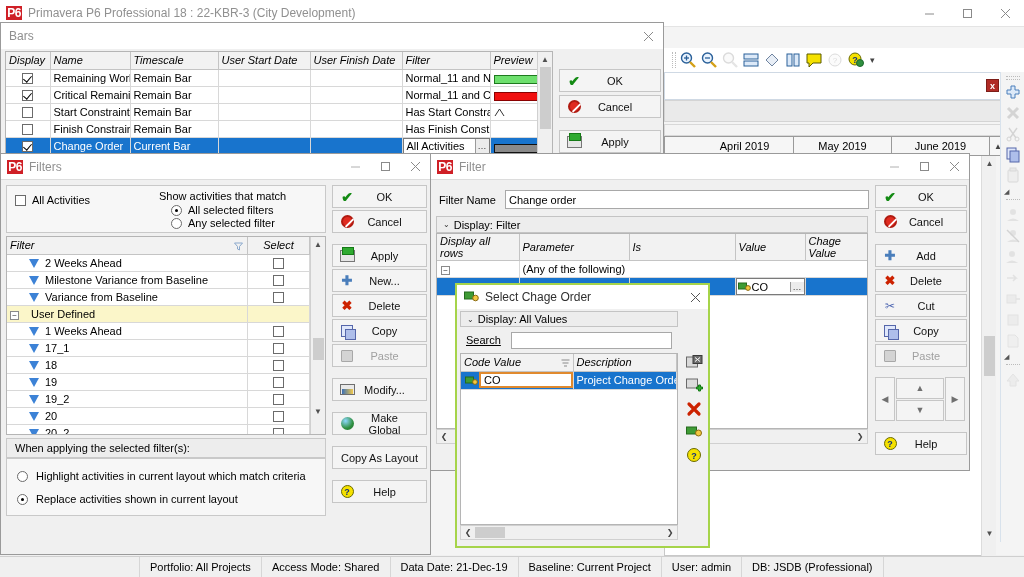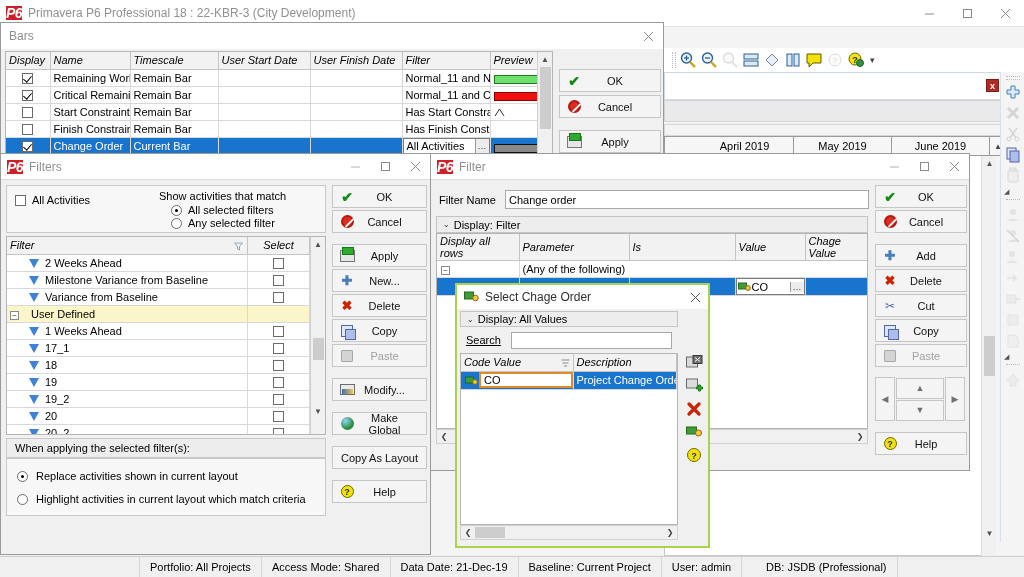--- a/index.html
+++ b/index.html
@@ -10,22 +10,22 @@
     font-size:11px; color:#000; background:#fff;
     -webkit-font-smoothing:none;
   }
   .root { position:relative; width:1024px; height:577px; background:#f0f0f0; }
 
   
   .win { position:absolute; background:#f0f0f0; border:1px solid #9a9a9a; }
   .titlebar { height:26px; background:#ffffff; display:flex; align-items:center;
               padding-left:6px; border-bottom:1px solid #dcdcdc; }
   .titlebar .tb-title { color:#909090; font-size:12px; margin-left:6px; white-space:nowrap; }
-  .p6logo { width:16px; height:14px; background:#cf1f26; color:#fff; font-size:14px;
-            font-weight:bold; line-height:14px; text-align:center; letter-spacing:-0.5px;font-style:italic; }
+  .p6logo { width:16px; height:14px; background:#cf1f26; color:#fff; font-size:12px;
+            font-weight:bold; line-height:14px; text-align:center; letter-spacing:-0.5px; }
   .wbtns { margin-left:auto; display:flex; height:100%; }
   .wbtn { width:30px; height:100%; display:flex; align-items:center; justify-content:center;
           color:#9a9a9a; font-size:12px; }
   .wbtn.big { width:38px; }
   .wbtn svg { display:block; }
 
   
   .tbl { border-collapse:collapse; width:100%; table-layout:fixed; }
   .tbl th { background:#f2f2f2; border:1px solid #c4c4c4; border-top:none; border-left:none;
             font-weight:normal; text-align:left; padding:1px 3px; height:17px; font-size:11px;font-style:italic; }
@@ -546,26 +546,26 @@
         <div class="sthumb" style="height:22px;margin-top:86px;"></div>
         <div class="sbtn" style="margin-top:44px;">▼</div>
       </div>
     </div>
 
     <div class="group-box" style="position:absolute;left:5px;top:284px;width:320px;height:20px;background:#ededed;">
       <div style="padding:3px 8px;">When applying the selected filter(s):</div>
     </div>
     <div class="group-box" style="position:absolute;left:5px;top:304px;width:320px;height:58px;background:#f7f7f7;">
       <div style="display:flex;align-items:center;gap:8px;margin:11px 0 0 10px;">
+        <span class="radio"></span>
+        <span>Highlight activities in current layout which match criteria</span>
+      </div>
+      <div style="display:flex;align-items:center;gap:8px;margin:11px 0 0 10px;">
         <span class="radio on"></span>
         <span>Replace activities shown in current layout</span>
-      </div>
-      <div style="display:flex;align-items:center;gap:8px;margin:11px 0 0 10px;">
-        <span class="radio"></span>
-        <span>Highlight activities in current layout which match criteria</span>
       </div>
     </div>
 
     <div style="position:absolute;left:331px;top:31px;width:95px;">
       <div class="btn">
         <span class="bi">
             <span class="ic ic-check">✔</span>
           </span>
         <span class="bl">OK</span>
         </div>
@@ -887,16 +887,16 @@
   </div>
 
   <div style="position:absolute;left:0;top:556px;width:1024px;height:21px;background:#f0f0f0;border-top:1px solid #cfcfcf;display:flex;align-items:center;">
     <div style="width:140px;height:100%;border-right:1px solid #d6d6d6;"></div>
     <div id="status-items" style="display:flex;height:100%;align-items:center;">
         <div style="padding: 0px 10px; height: 100%; display: flex; align-items: center; border-right: 1px solid rgb(214, 214, 214); white-space: nowrap;">Portfolio: All Projects</div>
         <div style="padding: 0px 10px; height: 100%; display: flex; align-items: center; border-right: 1px solid rgb(214, 214, 214); white-space: nowrap;">Access Mode: Shared</div>
         <div style="padding: 0px 10px; height: 100%; display: flex; align-items: center; border-right: 1px solid rgb(214, 214, 214); white-space: nowrap;">Data Date: 21-Dec-19</div>
         <div style="padding: 0px 10px; height: 100%; display: flex; align-items: center; border-right: 1px solid rgb(214, 214, 214); white-space: nowrap;">Baseline: Current Project</div>
         <div style="padding: 0px 10px; height: 100%; display: flex; align-items: center; border-right: 1px solid rgb(214, 214, 214); white-space: nowrap;">User: admin</div>
-        <div style="padding: 0px 10px; height: 100%; display: flex; align-items: center; border-right: 1px solid rgb(214, 214, 214); white-space: nowrap; margin-left: 14px;">DB: JSDB (Professional)</div>
+        <div style="padding: 0px 10px; height: 100%; display: flex; align-items: center; border-right: 1px solid rgb(214, 214, 214); white-space: nowrap;">DB: JSDB (Professional)</div>
       </div>
   </div>
 </div>
 
 </body></html>

